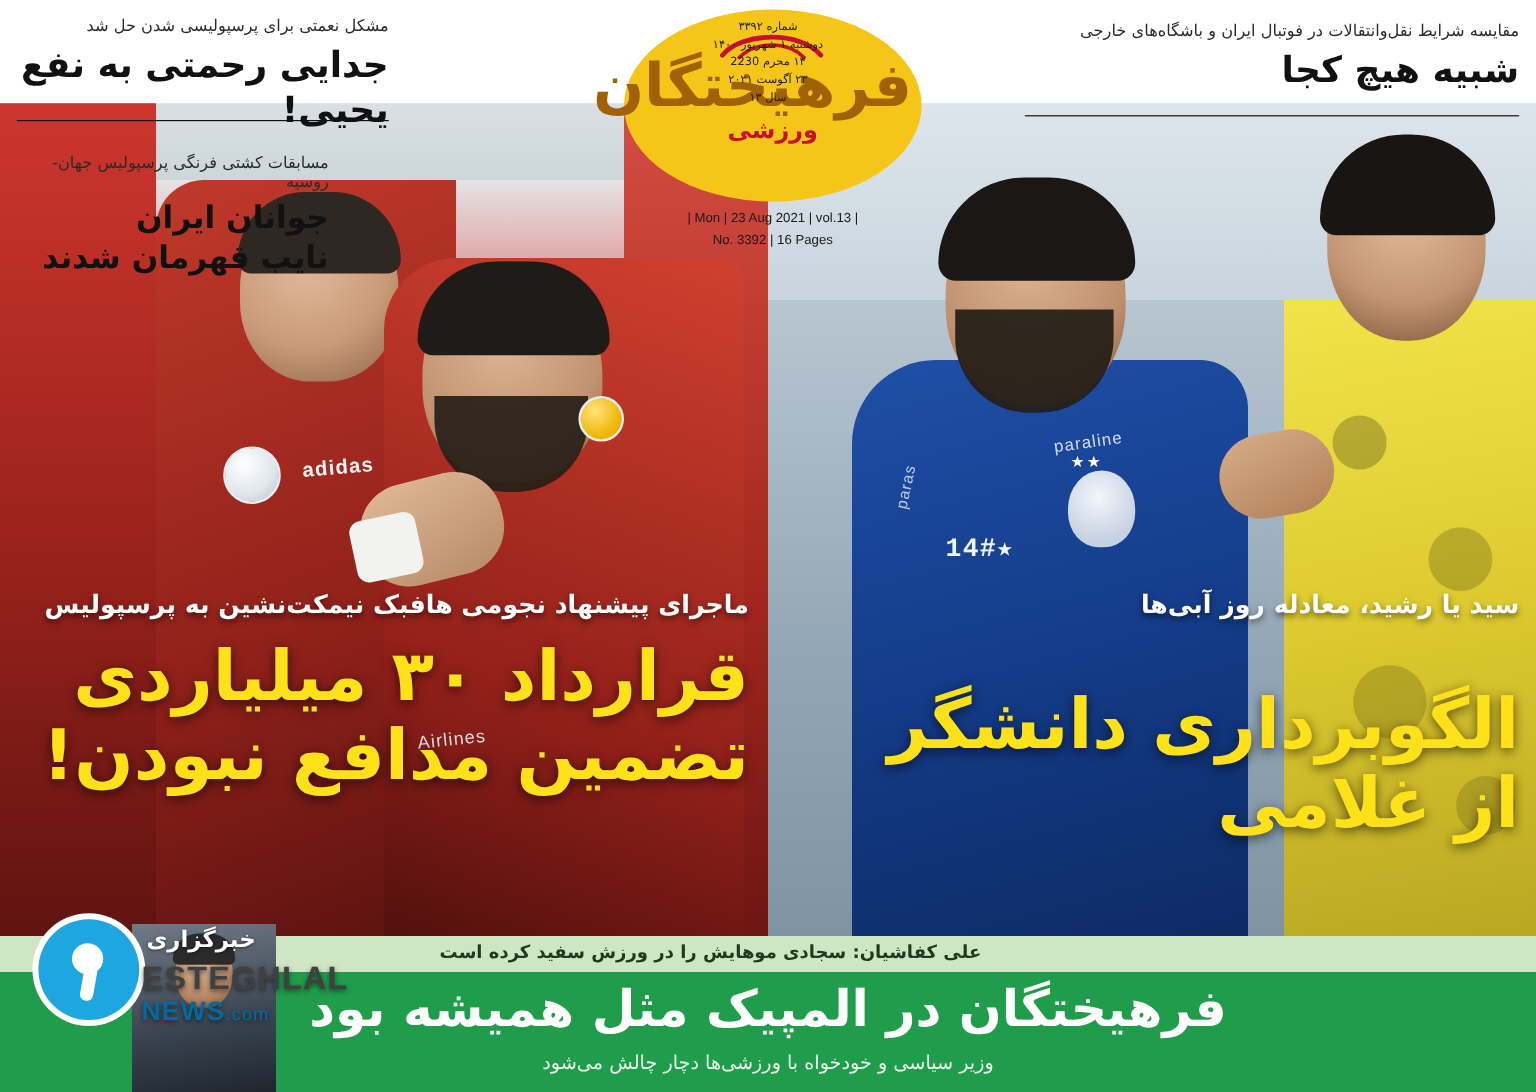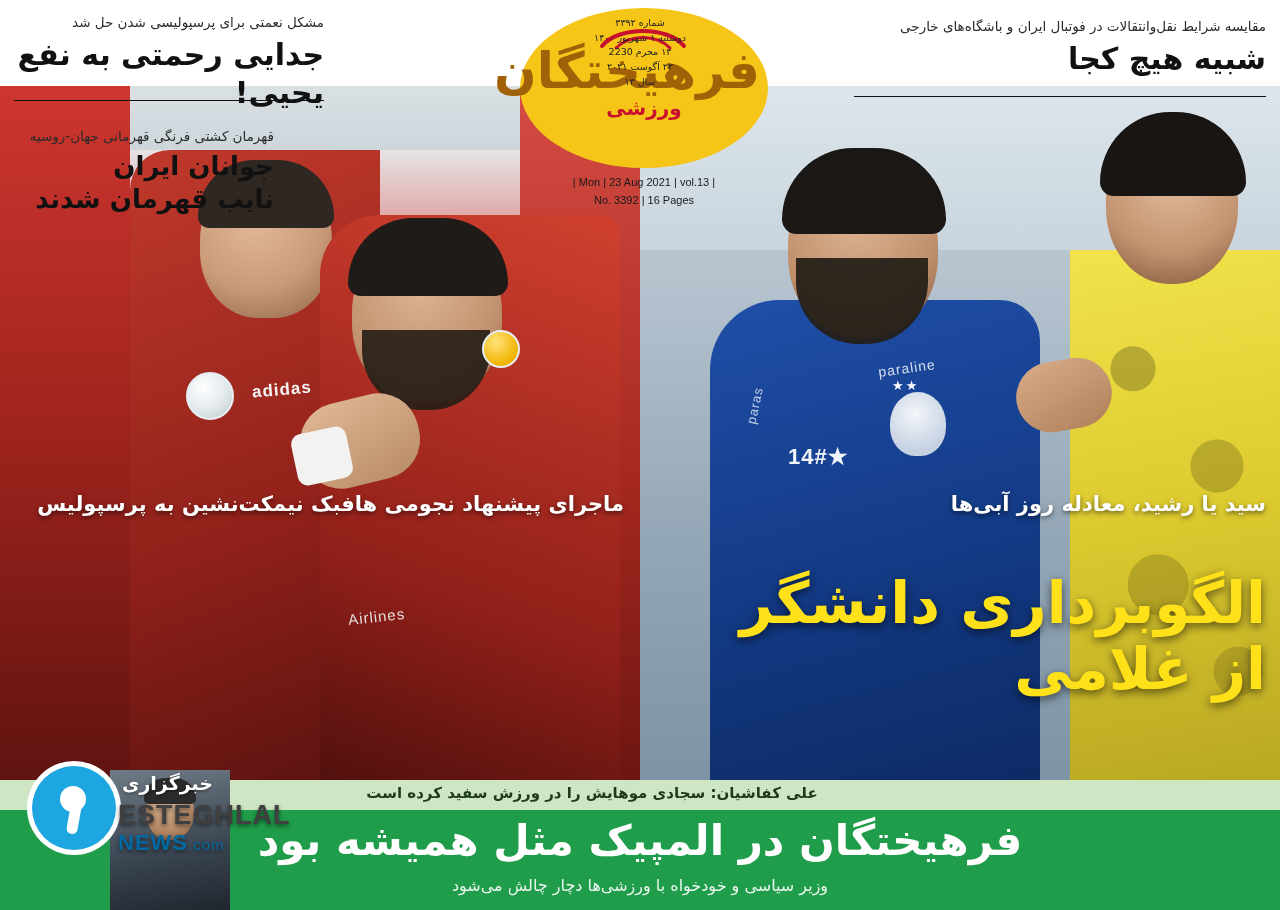--- a/index.html
+++ b/index.html
@@ -252,21 +252,21 @@
     border-radius: 78px 78px 16px 16px;
   }
   .rp-blue-beard {
     position: absolute; top: 258px; left: 156px; width: 132px; height: 86px;
     background: #241e18; opacity: .93;
     border-radius: 0 0 62px 62px;
   }
   .rp-number {
     position: absolute; top: 444px; left: 148px;
     color: #f1f4f8; font-size: 22px; font-weight: bold;
-    font-family: Liberation Sans, sans-serif;
+    font-family: Liberation Mono, monospace;
     letter-spacing: 1px;
   }
   .rp-sponsor {
     position: absolute; top: 360px; left: 238px;
     color: #e6ecf5; font-size: 14px; letter-spacing: 1px; opacity: .9;
     font-family: "Liberation Sans", sans-serif;
     transform: rotate(-8deg);
   }
   .rp-sponsor2 {
     position: absolute; top: 398px; left: 96px;
@@ -504,21 +504,21 @@
   <div class="masthead-band"></div>
 
   <div class="tophead" style="top:14px; left:14px; width:310px;">
     <div class="kicker">مشکل نعمتی برای پرسپولیسی شدن حل شد</div>
     <div class="headline">جدایی رحمتی به نفع یحیی!</div>
   </div>
 
   <div class="hdr-rule" style="top:100px; left:14px; width:310px; height:1px;"></div>
 
   <div class="tophead" style="top:128px; left:14px; width:260px; z-index:36;">
-    <div class="kicker">قهرمان کشتی فرنگی قهرمانی جهان-روسیه</div>
+    <div class="kicker">مسابقات کشتی فرنگی پرسپولیس جهان-روسیه</div>
     <div class="headline small">جوانان ایران</div>
     <div class="headline small">نایب قهرمان شدند</div>
   </div>
 
   <div class="tophead-right" style="top:18px; left:854px; width:412px;">
     <div class="kicker">مقایسه شرایط نقل‌وانتقالات در فوتبال ایران و باشگاه‌های خارجی</div>
     <div class="headline">شبیه هیچ کجا</div>
   </div>
 
   <div class="hdr-rule" style="top:96px; left:854px; width:412px; height:1px;"></div>
@@ -536,20 +536,24 @@
     <span>۱۴ محرم 2230</span>
     <span>۲۳ آگوست ۲۰۲۱</span>
     <span>سال ۱۳</span>
   </div>
   <div class="logo-date-line l1">| Mon | 23 Aug 2021 | vol.13 |</div>
   <div class="logo-date-line l2">No. 3392 | 16 Pages</div>
 
   <div class="photo-kicker" style="top:492px; left:14px; width:610px;">
     <span>ماجرای پیشنهاد نجومی هافبک نیمکت‌نشین به پرسپولیس</span>
   </div>
+  <div class="photo-headline hl-yellow" style="top:530px; left:14px; width:610px;">
+    <span class="l">قرارداد ۳۰ میلیاردی</span>
+    <span class="l">تضمین مدافع نبودن!</span>
+  </div>
 
   <div class="photo-kicker" style="top:492px; left:660px; width:606px;">
     <span>سید یا رشید، معادله روز آبی‌ها</span>
   </div>
   <div class="photo-headline hl-yellow" style="top:530px; left:660px; width:606px;margin-top:40px;">
     <span class="l">الگوبرداری دانشگر</span>
     <span class="l">از غلامی</span>
   </div>
 
   <div class="bl-thumb">

